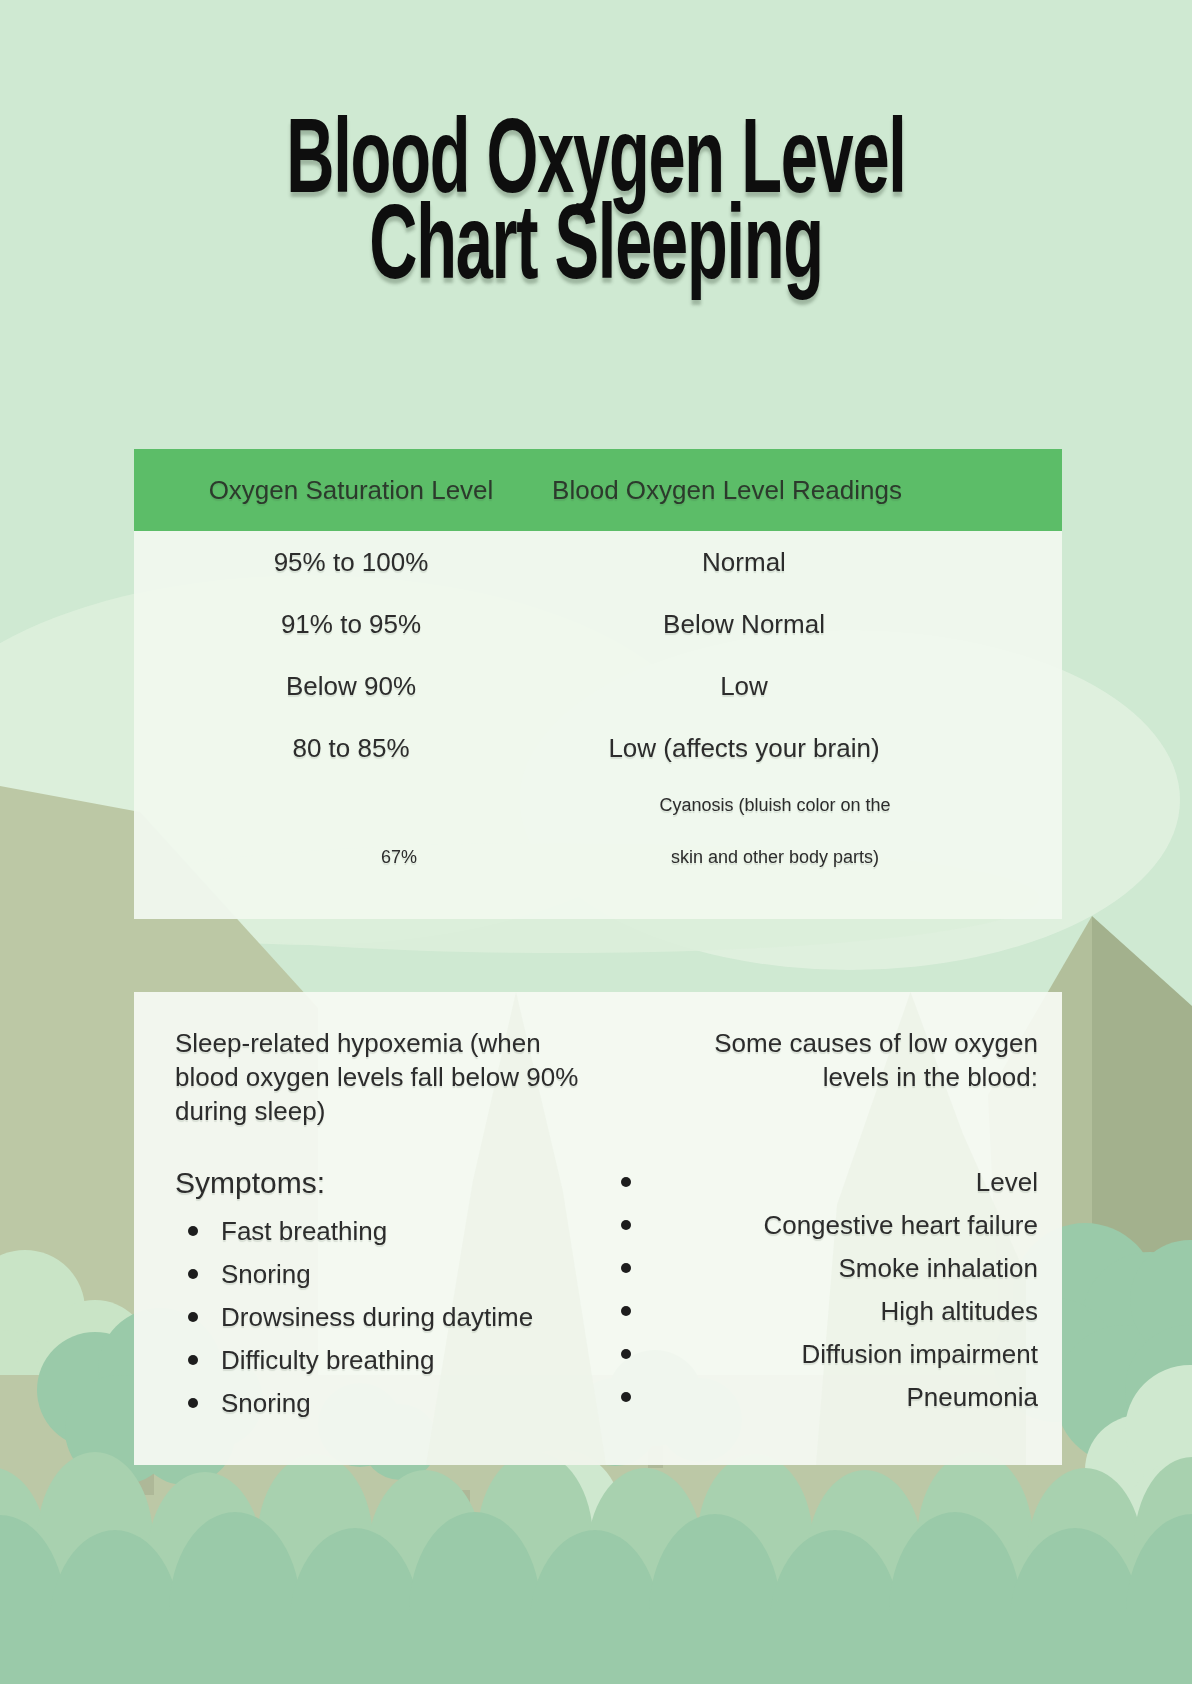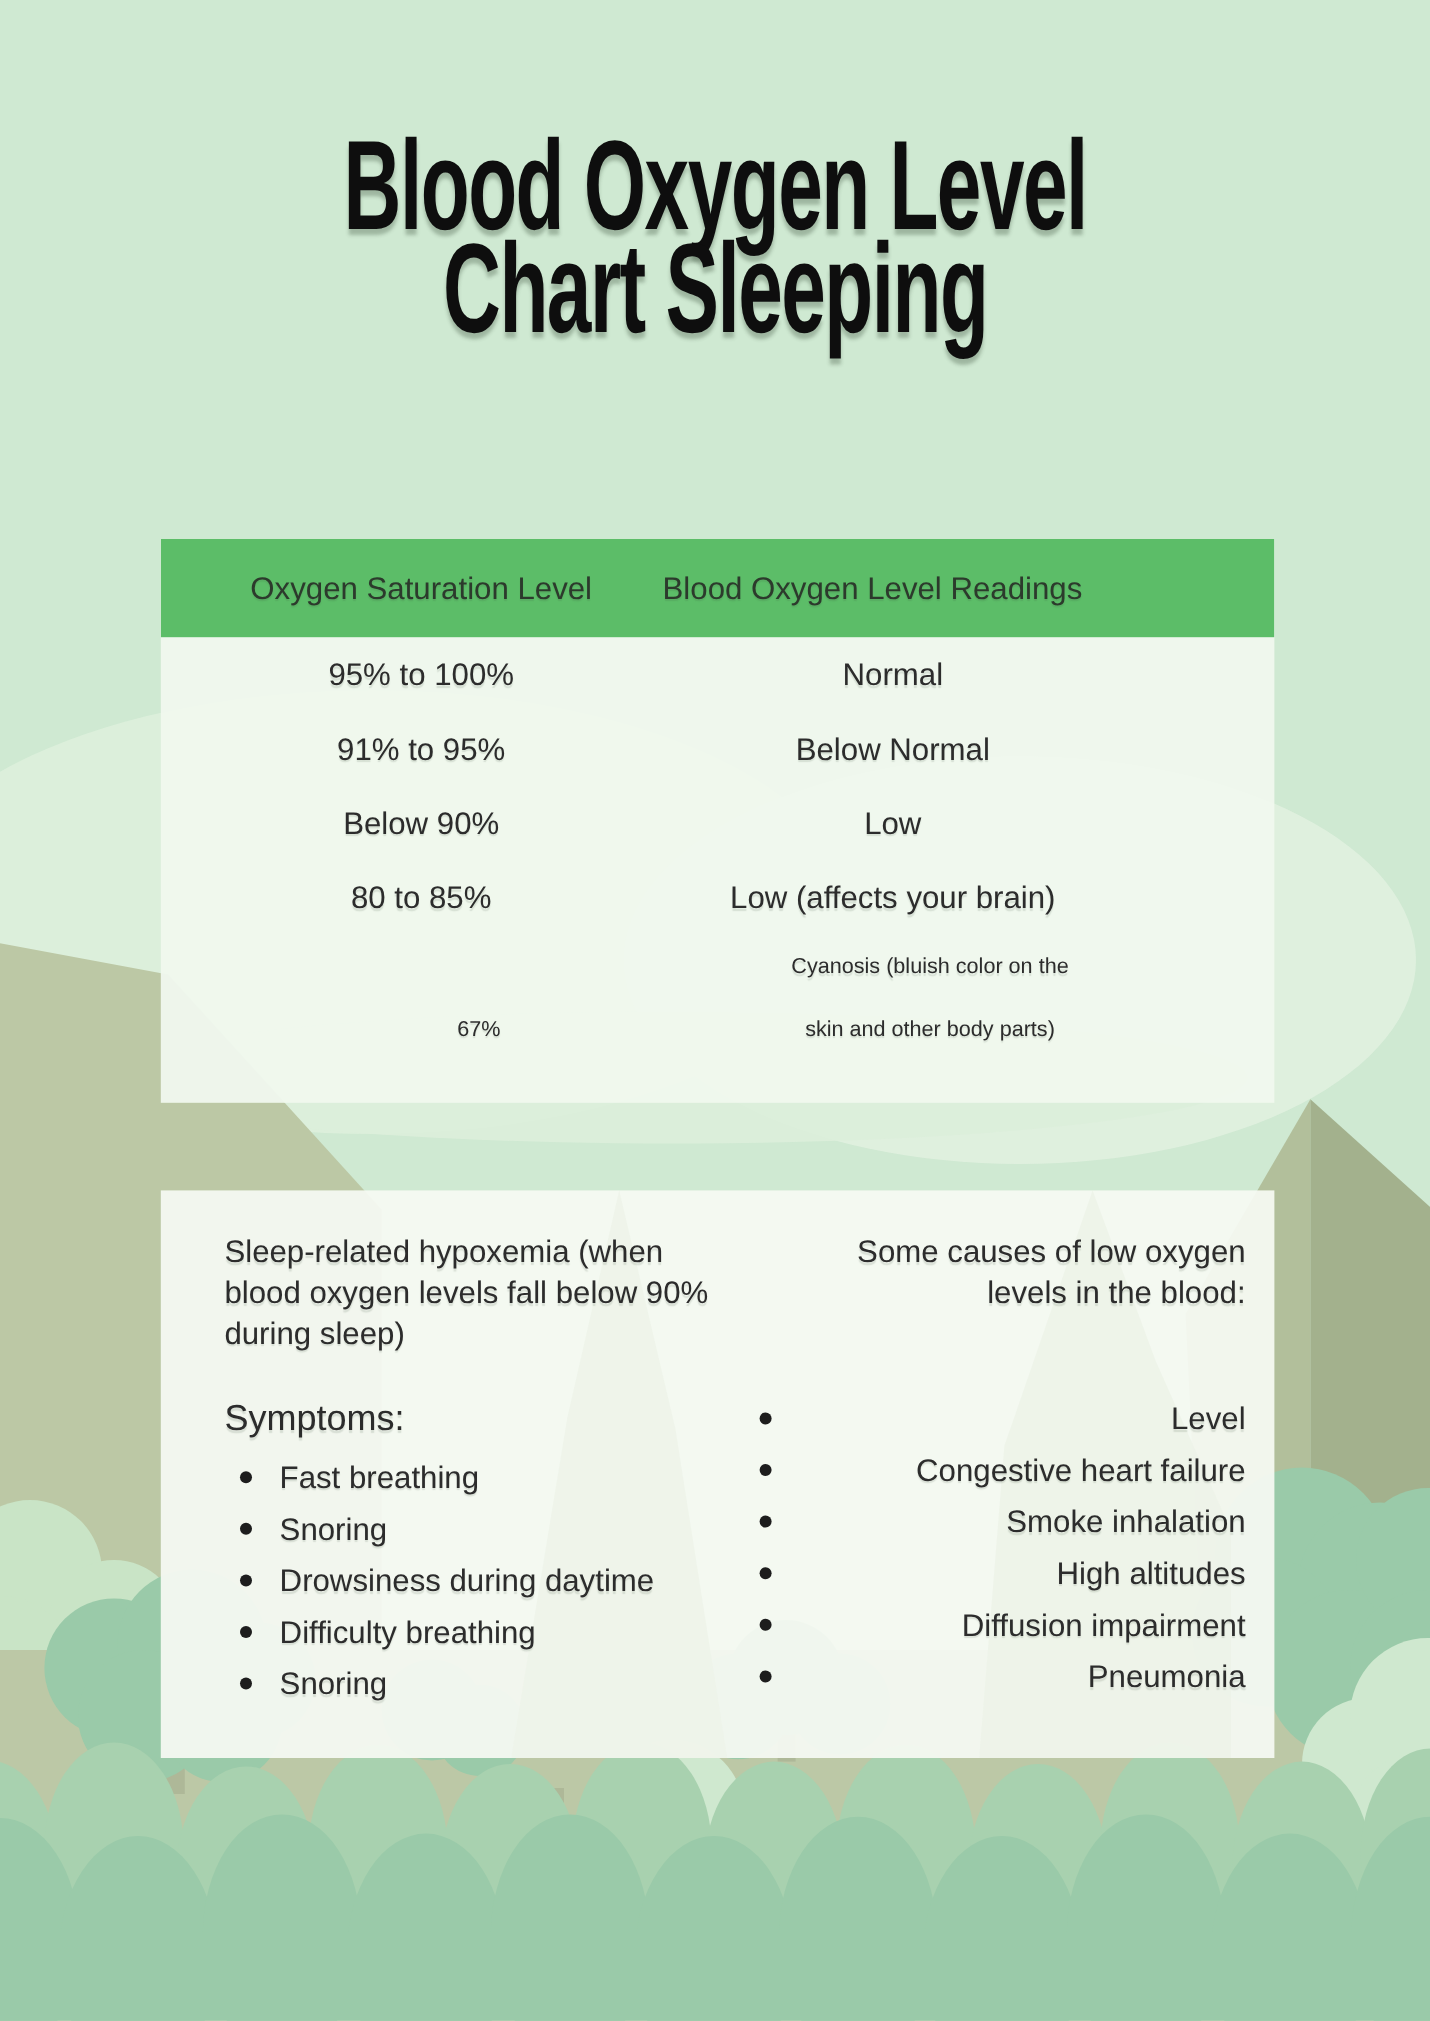--- a/index.html
+++ b/index.html
@@ -40,21 +40,21 @@
   
   .icol-left{width:420px;flex:none;}
   .icol-right{width:430px;flex:none;margin-left:13px;text-align:right;}
   .intro{margin:0;font-size:26px;line-height:34px;}
   .iline{display:block;white-space:nowrap;}
   .subhead{margin:38px 0 0 0;font-size:30px;line-height:34px;}
   .blist{list-style:none;margin:14px 0 0 0;padding:0;}
   .icol-right .blist{margin-top:71px;}
   .blist li{position:relative;padding-left:46px;font-size:26px;line-height:34px;margin-bottom:9px;}
   .dot{position:absolute;left:13px;top:12px;width:10px;height:10px;border-radius:50%;background:#1d1d1d;}
-  .info-panel p,.info-panel li{text-shadow:0 2px 1px rgba(60,80,60,0.15);margin-left:12px;}
+  .info-panel p,.info-panel li{text-shadow:0 2px 1px rgba(60,80,60,0.15);}
 
   
   .deco{position:absolute;top:0;height:473px;z-index:-1;}
   .deco-a{left:292px;width:180px;background:#edf3e9;opacity:.85;
           clip-path:polygon(50% 0,76% 42%,100% 100%,0 100%,26% 40%);}
   .deco-b{right:36px;width:210px;background:#ecf2e7;opacity:.8;
           clip-path:polygon(45% 0,70% 30%,100% 60%,100% 100%,0 100%,10% 45%);}
   .info-panel{z-index:2;}
   .info-panel .deco{z-index:0;}
   .icol-left,.icol-right{position:relative;z-index:1;}

